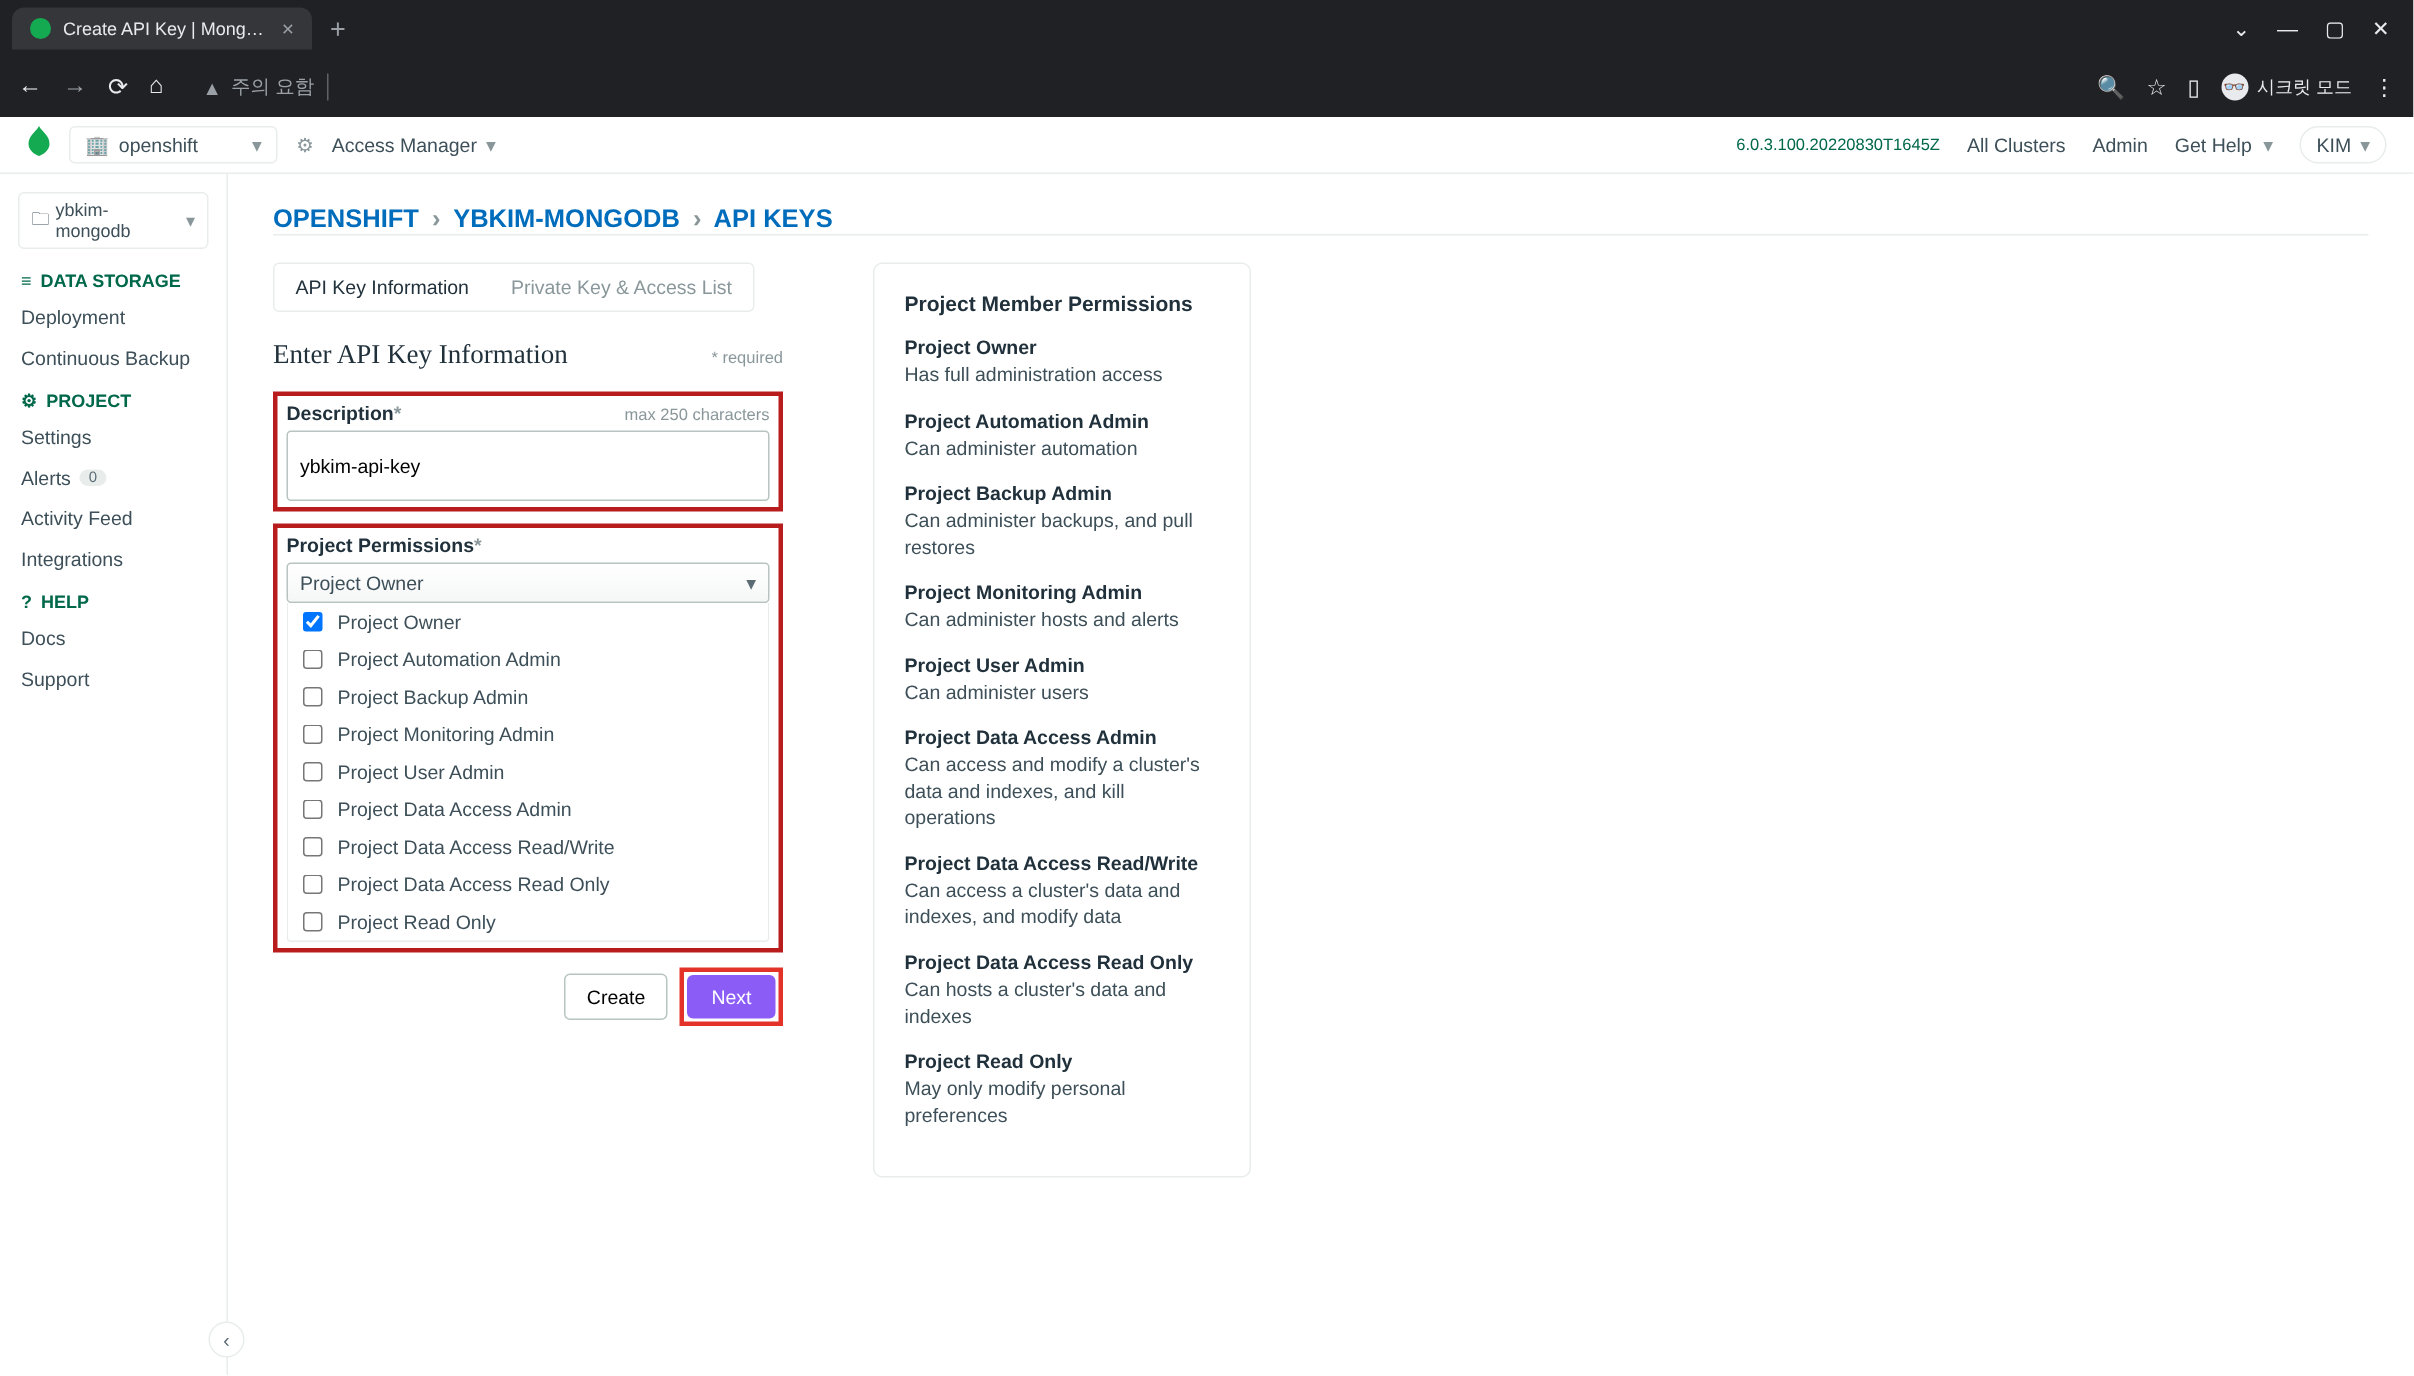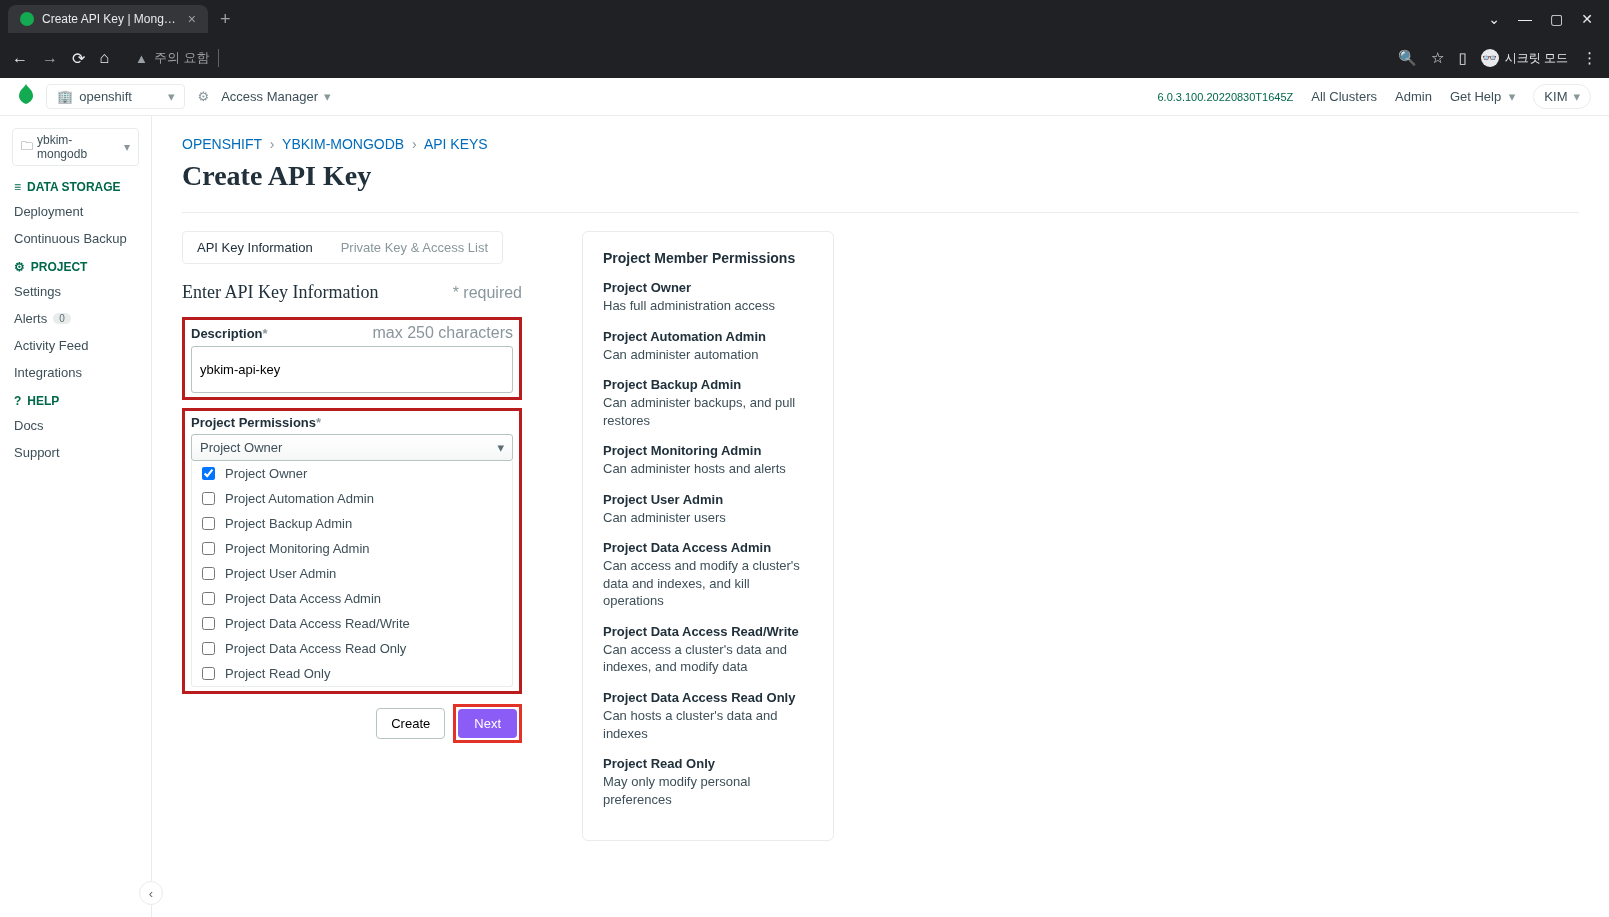--- a/index.html
+++ b/index.html
@@ -41,40 +41,40 @@
 .main-layout { display: flex; height: calc(100vh - 116px); overflow: hidden; }
 .sidebar { width: 152px; border-right: 1px solid #e8edeb; padding: 12px 0; position: relative; }
 .project-selector { border: 1px solid #e8edeb; margin: 0 12px 10px 12px; padding: 4px 8px; border-radius: 4px; display: flex; align-items: center; gap: 4px; cursor: pointer; font-size: 12px; }
 .sidebar-section { color: #00684a; font-size: 12px; font-weight: 600; padding: 4px 14px; display: flex; align-items: center; gap: 6px; margin-top: 4px; }
 .sidebar-item { padding: 6px 14px; cursor: pointer; font-size: 13px; color: #3d4f58; display: flex; align-items: center; gap: 6px; text-align: right; }
 .alert-badge { background: #e8edeb; color: #5c6c75; border-radius: 10px; padding: 0 6px; font-size: 10px; }
 .sidebar-collapse { position: absolute; bottom: 12px; right: -12px; width: 24px; height: 24px; border: 1px solid #e8edeb; border-radius: 50%; background: #fff; display: flex; align-items: center; justify-content: center; cursor: pointer; font-size: 13px; color: #5c6c75; }
 
 
 .content { flex: 1; overflow: auto; padding: 20px 30px; }
-.breadcrumb { font-size: 14px; font-weight: 400; color: #006cbc; }
+.breadcrumb { font-size: 17px; font-weight: 700; color: #006cbc; }
 .breadcrumb span { cursor: pointer; }
 .bc-sep { color: #89979b; margin: 0 4px; }
 .page-title { font-family: Georgia, serif; font-size: 28px; color: #21313c; margin: 8px 0 20px; }
 .page-hr { border: none; border-top: 1px solid #e8edeb; margin-bottom: 18px; }
 
 .columns { display: flex; gap: 60px; align-items: flex-start; }
 .left-col { width: 340px; }
 .right-col { border: 1px solid #e8edeb; border-radius: 6px; padding: 18px 20px; width: 252px; font-size: 13px; }
 
 
 .wizard-tabs { display: flex; border: 1px solid #e8edeb; border-radius: 4px; margin-bottom: 18px; width: fit-content; }
 .wizard-tab { padding: 8px 14px; font-size: 13px; position: relative; }
 .wizard-tab.active { color: #21313c; font-weight: 400; }
 .wizard-tab.inactive { color: #89979b; }
 .wizard-tab.active::after { content:""; position:absolute; right:-8px; top:0; bottom:0; width:16px; background:#fff; clip-path: polygon(0 0, 100% 50%, 0 100%); border-right: 1px solid #e8edeb; display:none;}
 
 .section-row { display: flex; justify-content: space-between; align-items: baseline; margin-bottom: 14px; }
 .section-title { font-family: Georgia, serif; font-size: 18px; color: #21313c; }
-.hint-text { color: #89979b; font-size: 16px; }
+.hint-text { color: #89979b; font-size: 11px; }
 
 .highlight-box { border: 3px solid #b91c1c; padding: 4px 6px; margin-bottom: 8px; }
 .field-row { display: flex; justify-content: space-between; align-items: baseline; margin-bottom: 4px; }
 .field-label { font-size: 13px; font-weight: 600; color: #21313c; }
 .field-label .req { color: #89979b; }
 .text-input { width: 100%; border: 1px solid #b8c4c2; padding: 15px 8px; font-size: 13px; border-radius: 3px; }
 .dropdown { width: 100%; border: 1px solid #b8c4c2; padding: 5px 8px; font-size: 13px; border-radius: 3px; display: flex; justify-content: space-between; align-items: center; cursor: pointer; background: linear-gradient(#fff,#f5f7f6); }
 .perm-list { border: 1px solid #e8edeb; border-top: none; border-radius: 0 0 3px 3px; }
 .perm-item { display: flex; align-items: center; gap: 10px; padding: 5px 10px; font-size: 13px; cursor: pointer; }
 .perm-item input { cursor: pointer; }
@@ -212,21 +212,20 @@
   </div>
 
   <div class="content">
     <div class="breadcrumb">
       <span>OPENSHIFT</span>
       <span class="bc-sep">›</span>
       <span>YBKIM-MONGODB</span>
       <span class="bc-sep">›</span>
       <span>API KEYS</span>
     </div>
-    <h1 class="page-title">Create API Key</h1>
     <hr class="page-hr">
 
     <div class="columns">
       <div class="left-col">
         <div class="wizard-tabs">
           <div class="wizard-tab active">API Key Information</div>
           <div class="wizard-tab inactive">Private Key &amp; Access List</div>
         </div>
 
         <div class="section-row">

